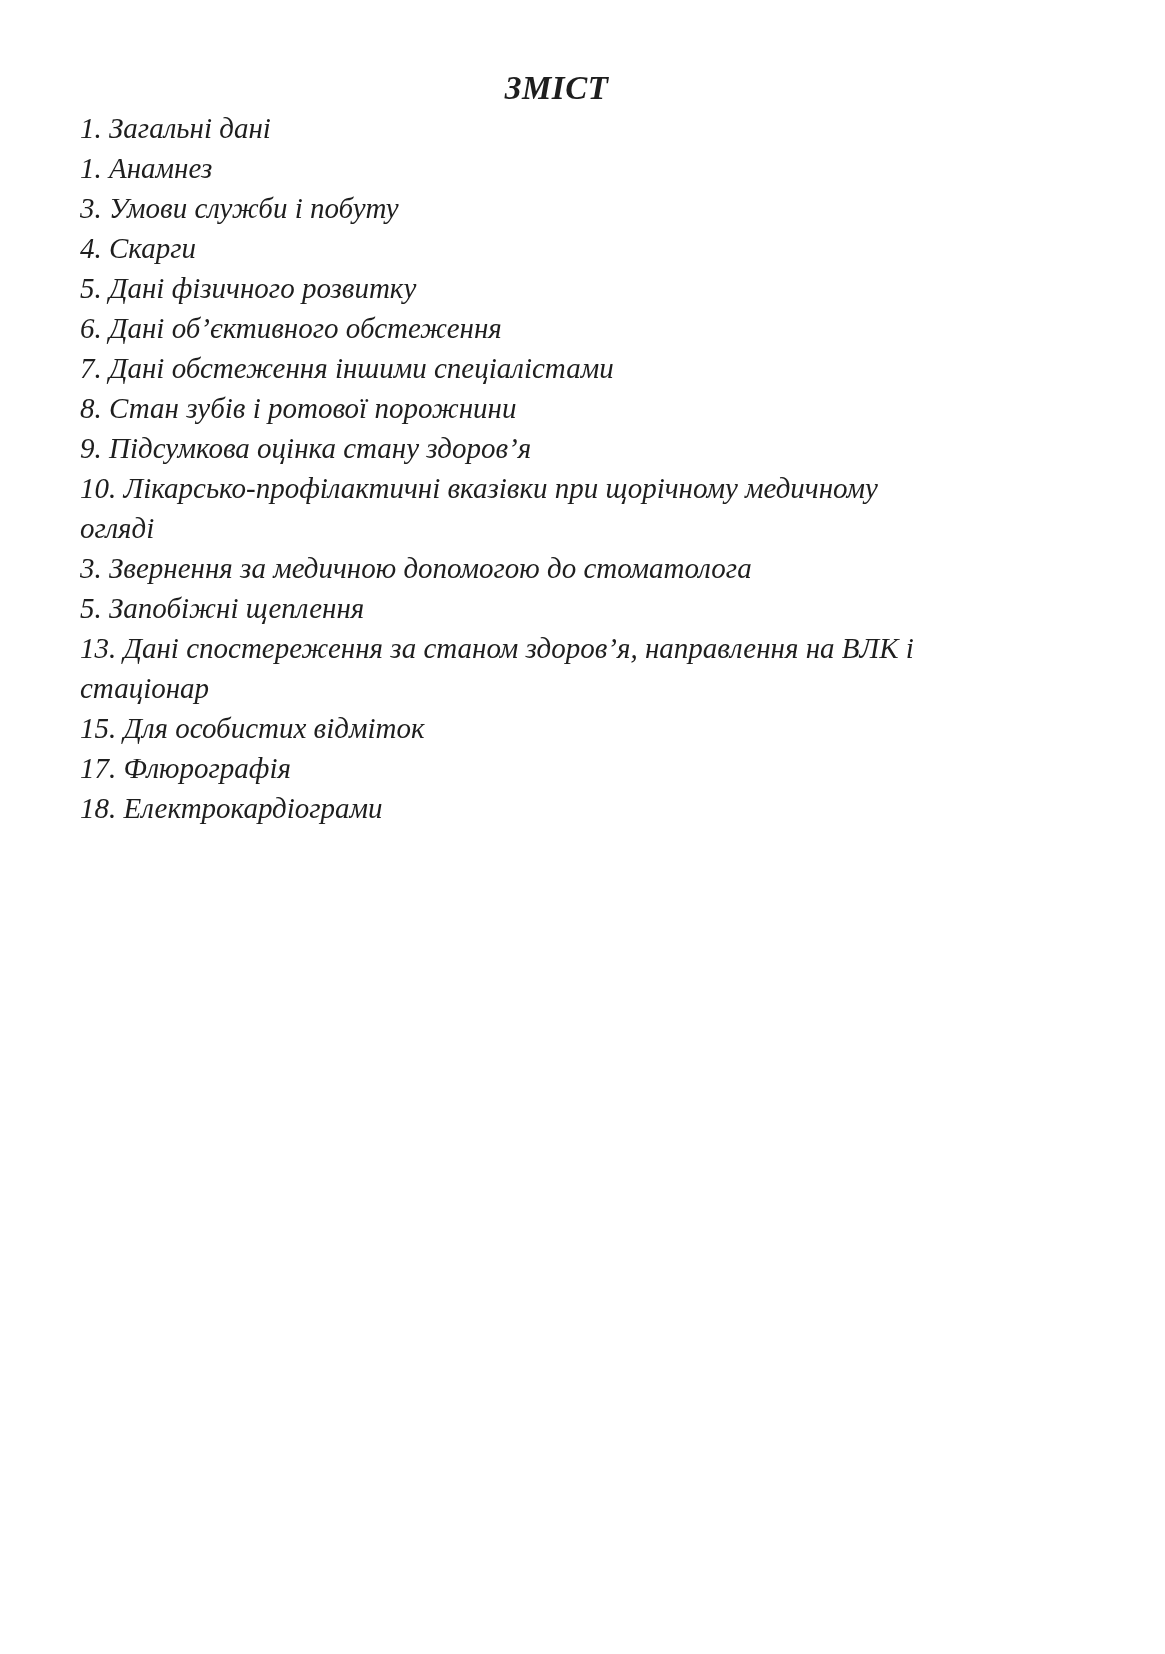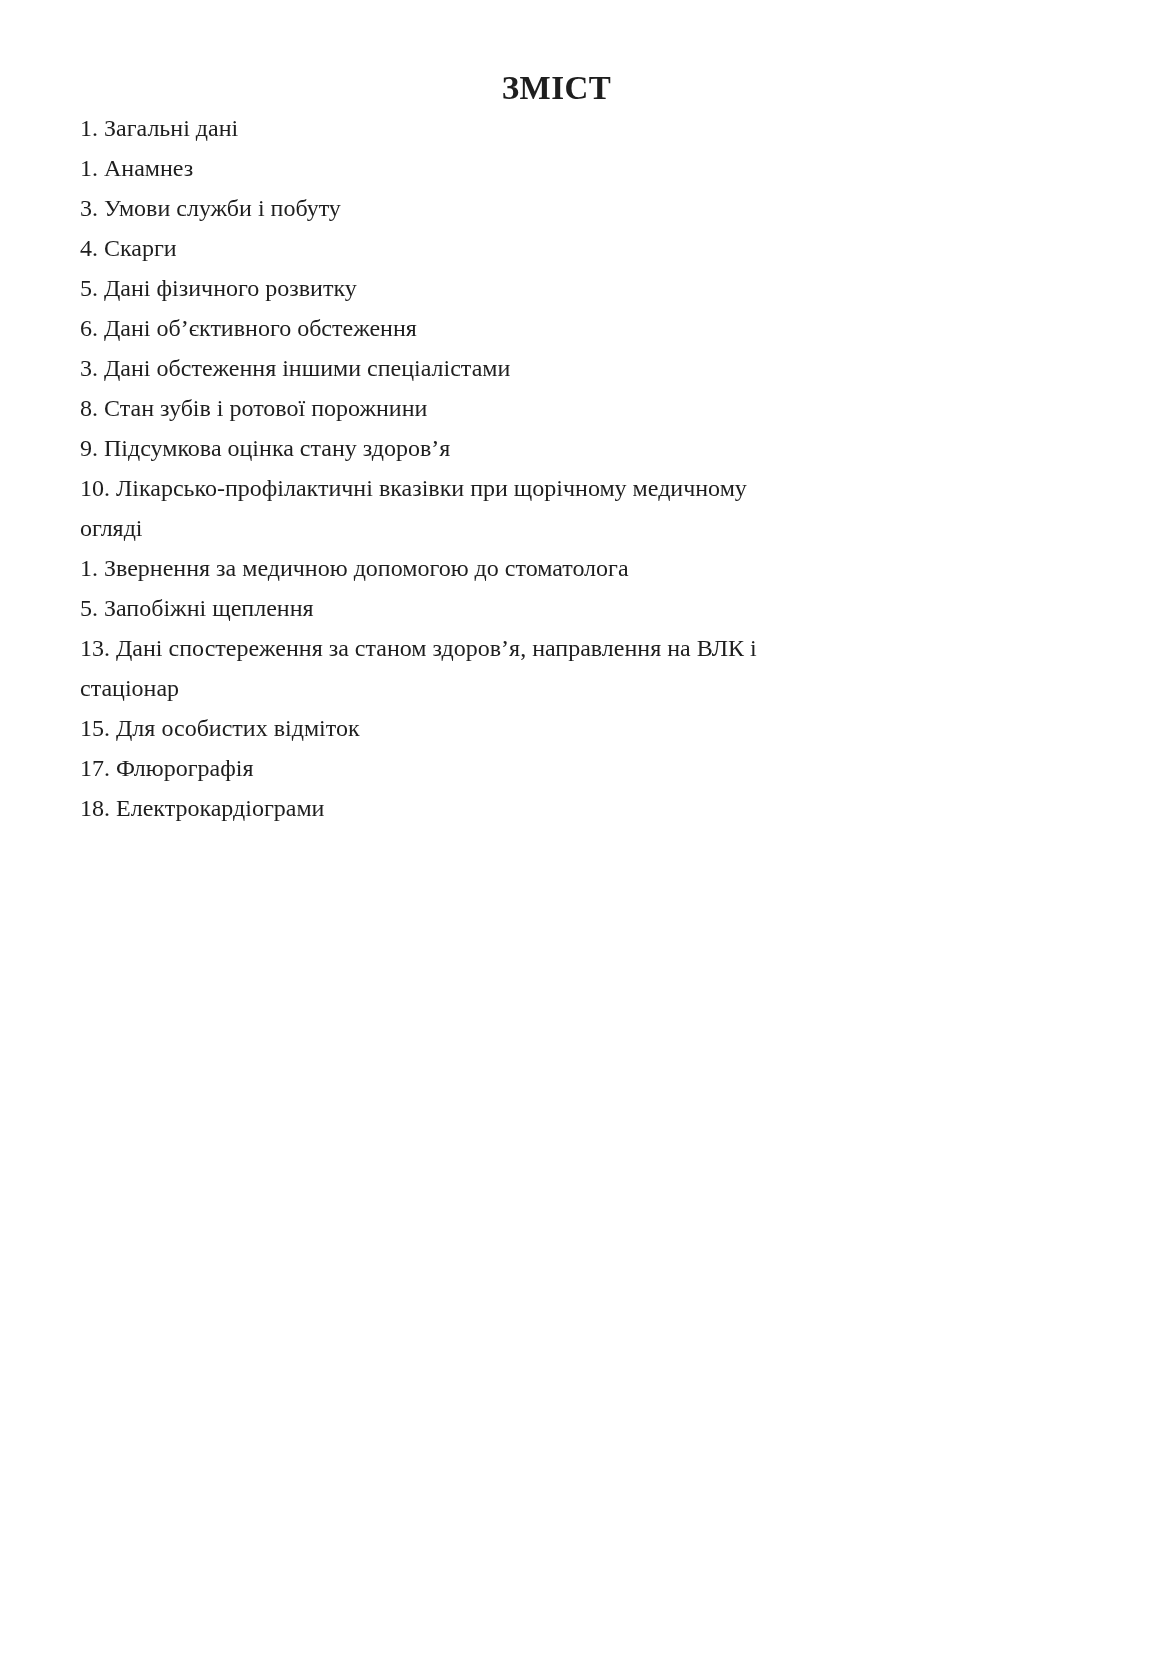--- a/index.html
+++ b/index.html
@@ -12,31 +12,32 @@
     height: 1654px;
     background: #ffffff;
     color: #1e1e1e;
     font-family: "Liberation Serif", "DejaVu Serif", serif;
   }
   .page {
     box-sizing: border-box;
     width: 1165px;
     height: 1654px;
     padding: 68px 92px 0 80px;
+    font-style: italic;
   }
   .page-title {
     margin: 0 40px 0 0;
     font-size: 33px;
     font-weight: bold;
     line-height: 40px;
     text-align: center;
     letter-spacing: 0.5px;
   }
   .toc {
-    font-size: 24px;
+    font-size: 29px;
     line-height: 40px;
   }
   .toc-item {
     margin: 0;
     padding: 0;
   }
   .line {
     white-space: nowrap;
   }
 </style>
@@ -59,34 +60,34 @@
     <div class="toc-item">
       <div class="line">4. Скарги</div>
     </div>
     <div class="toc-item">
       <div class="line">5. Дані фізичного розвитку</div>
     </div>
     <div class="toc-item">
       <div class="line">6. Дані об’єктивного обстеження</div>
     </div>
     <div class="toc-item">
-      <div class="line">3. Дані обстеження іншими спеціалістами</div>
+      <div class="line">7. Дані обстеження іншими спеціалістами</div>
     </div>
     <div class="toc-item">
       <div class="line">8. Стан зубів і ротової порожнини</div>
     </div>
     <div class="toc-item">
       <div class="line">9. Підсумкова оцінка стану здоров’я</div>
     </div>
     <div class="toc-item">
       <div class="line">10. Лікарсько-профілактичні вказівки при щорічному медичному</div>
       <div class="line">огляді</div>
     </div>
     <div class="toc-item">
-      <div class="line">1. Звернення за медичною допомогою до стоматолога</div>
+      <div class="line">3. Звернення за медичною допомогою до стоматолога</div>
     </div>
     <div class="toc-item">
       <div class="line">5. Запобіжні щеплення</div>
     </div>
     <div class="toc-item">
       <div class="line">13. Дані спостереження за станом здоров’я, направлення на ВЛК і</div>
       <div class="line">стаціонар</div>
     </div>
     <div class="toc-item">
       <div class="line">15. Для особистих відміток</div>

